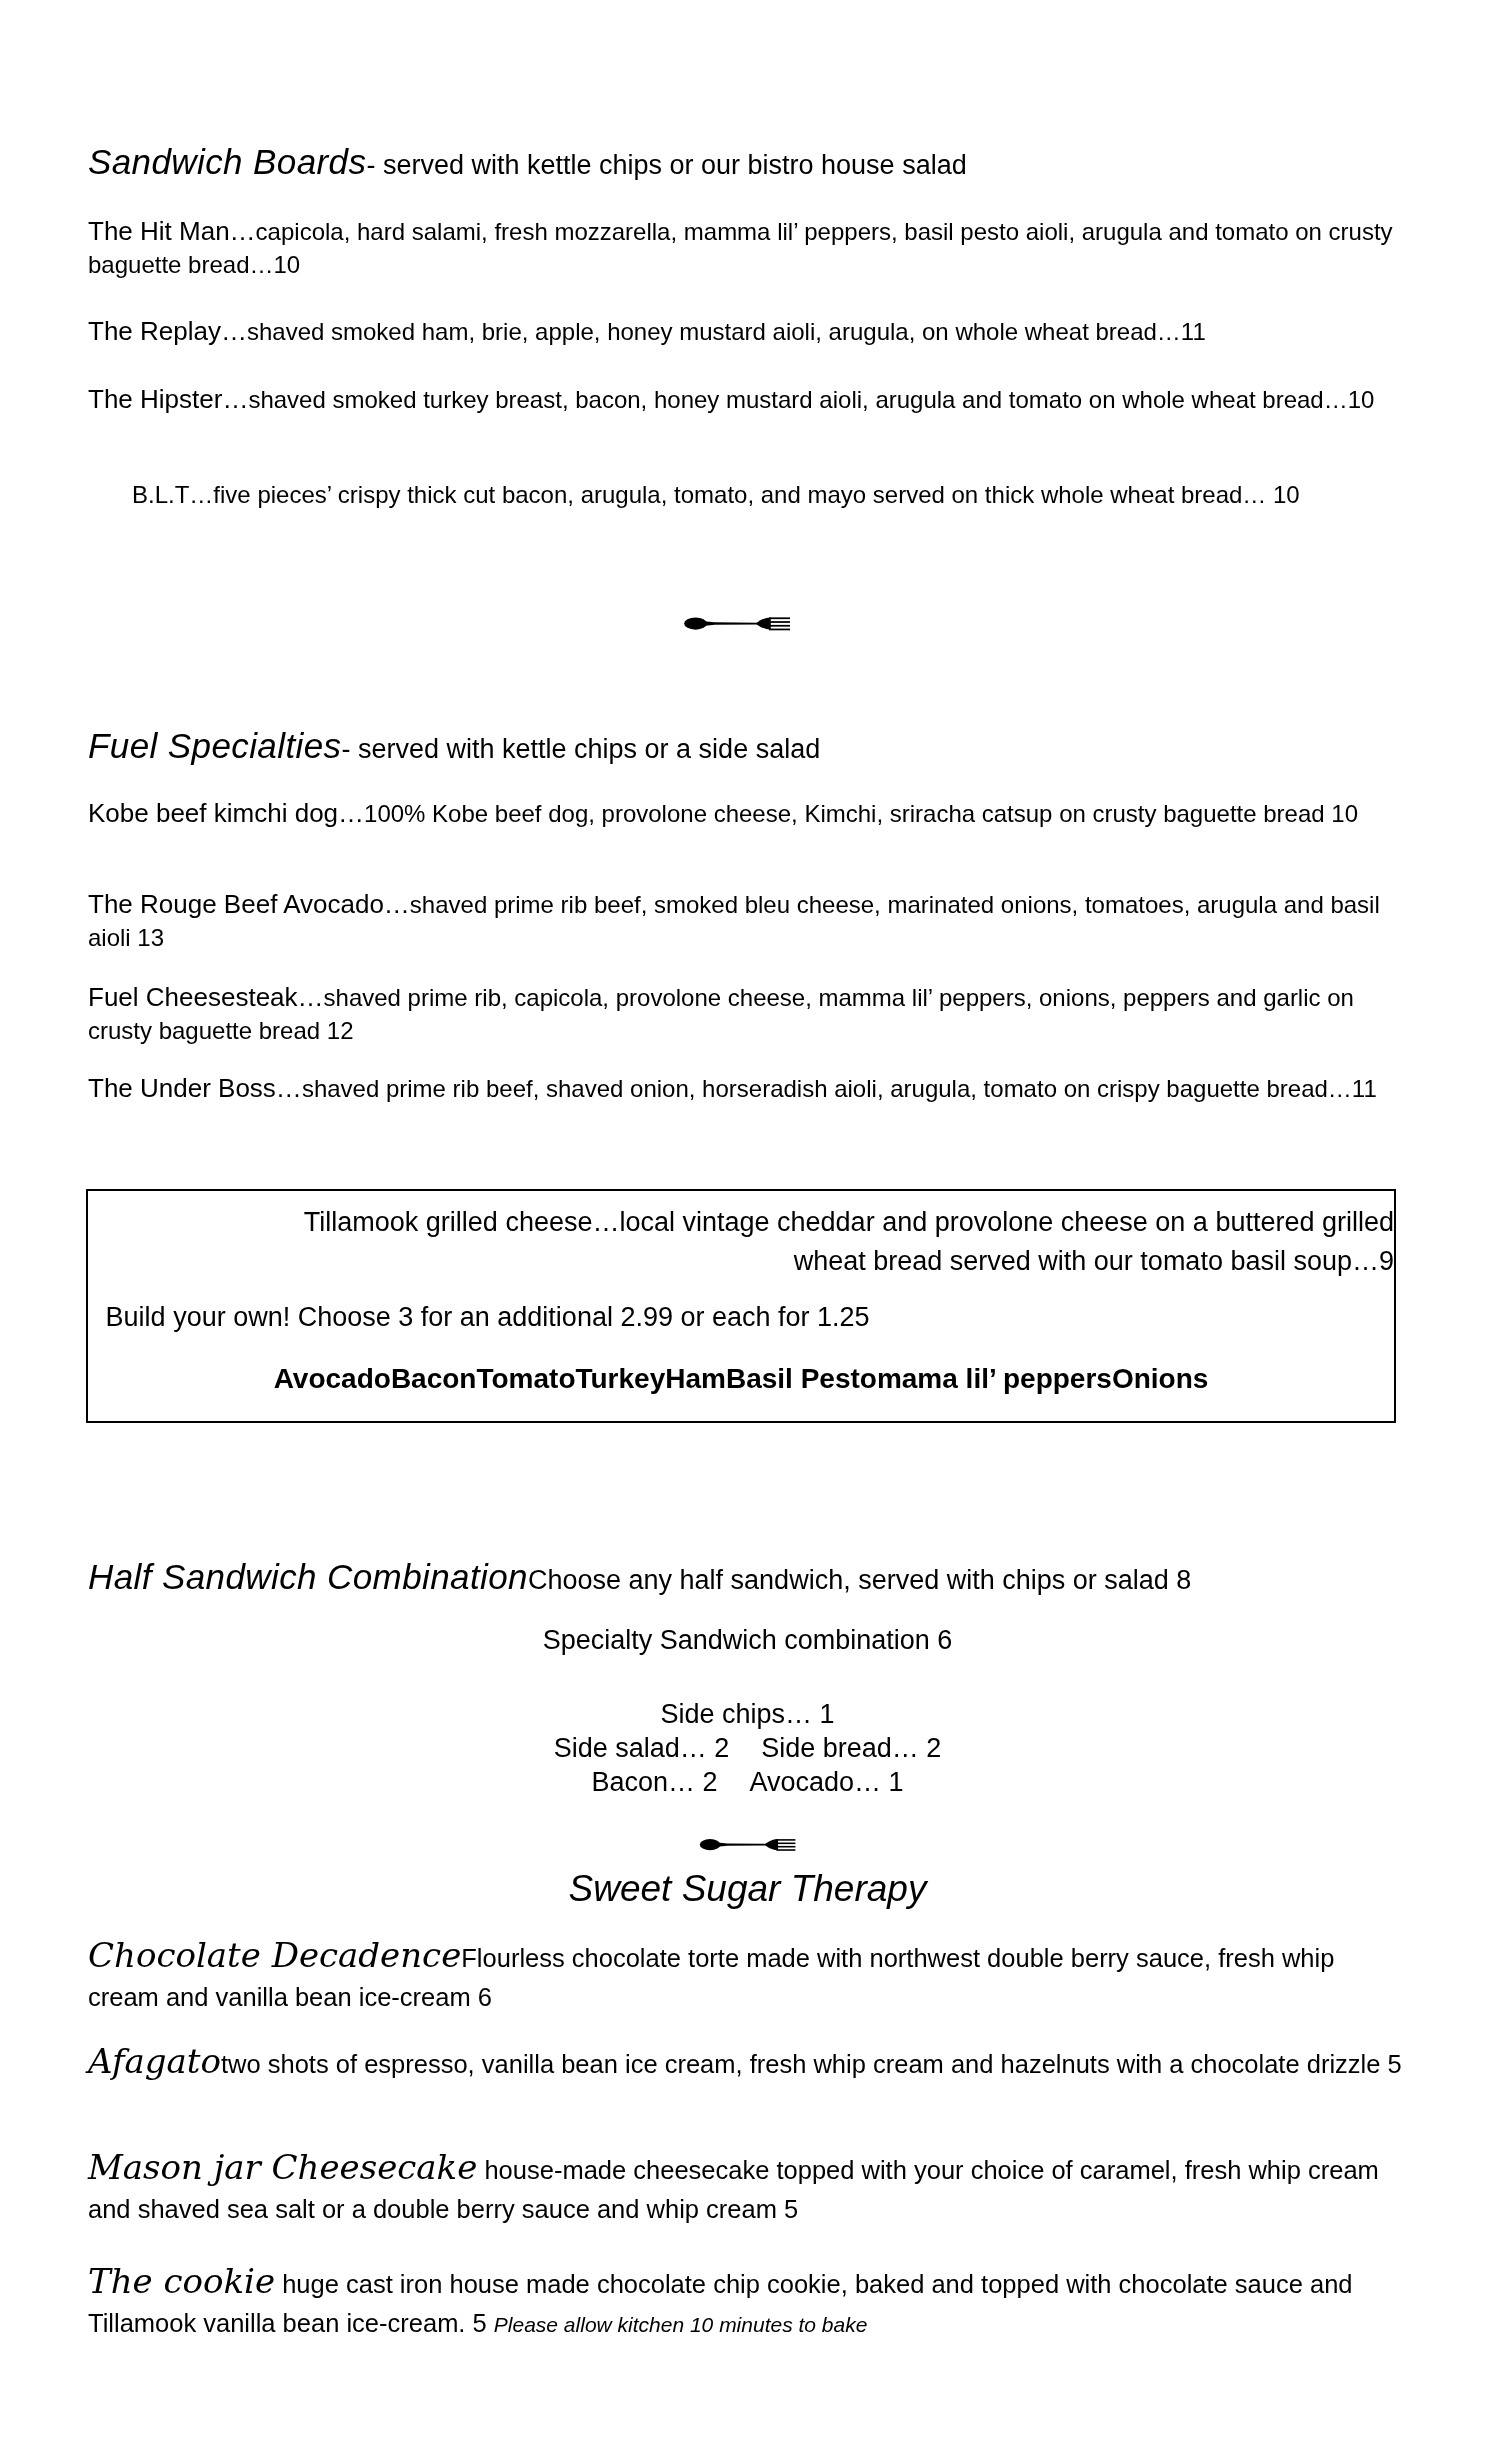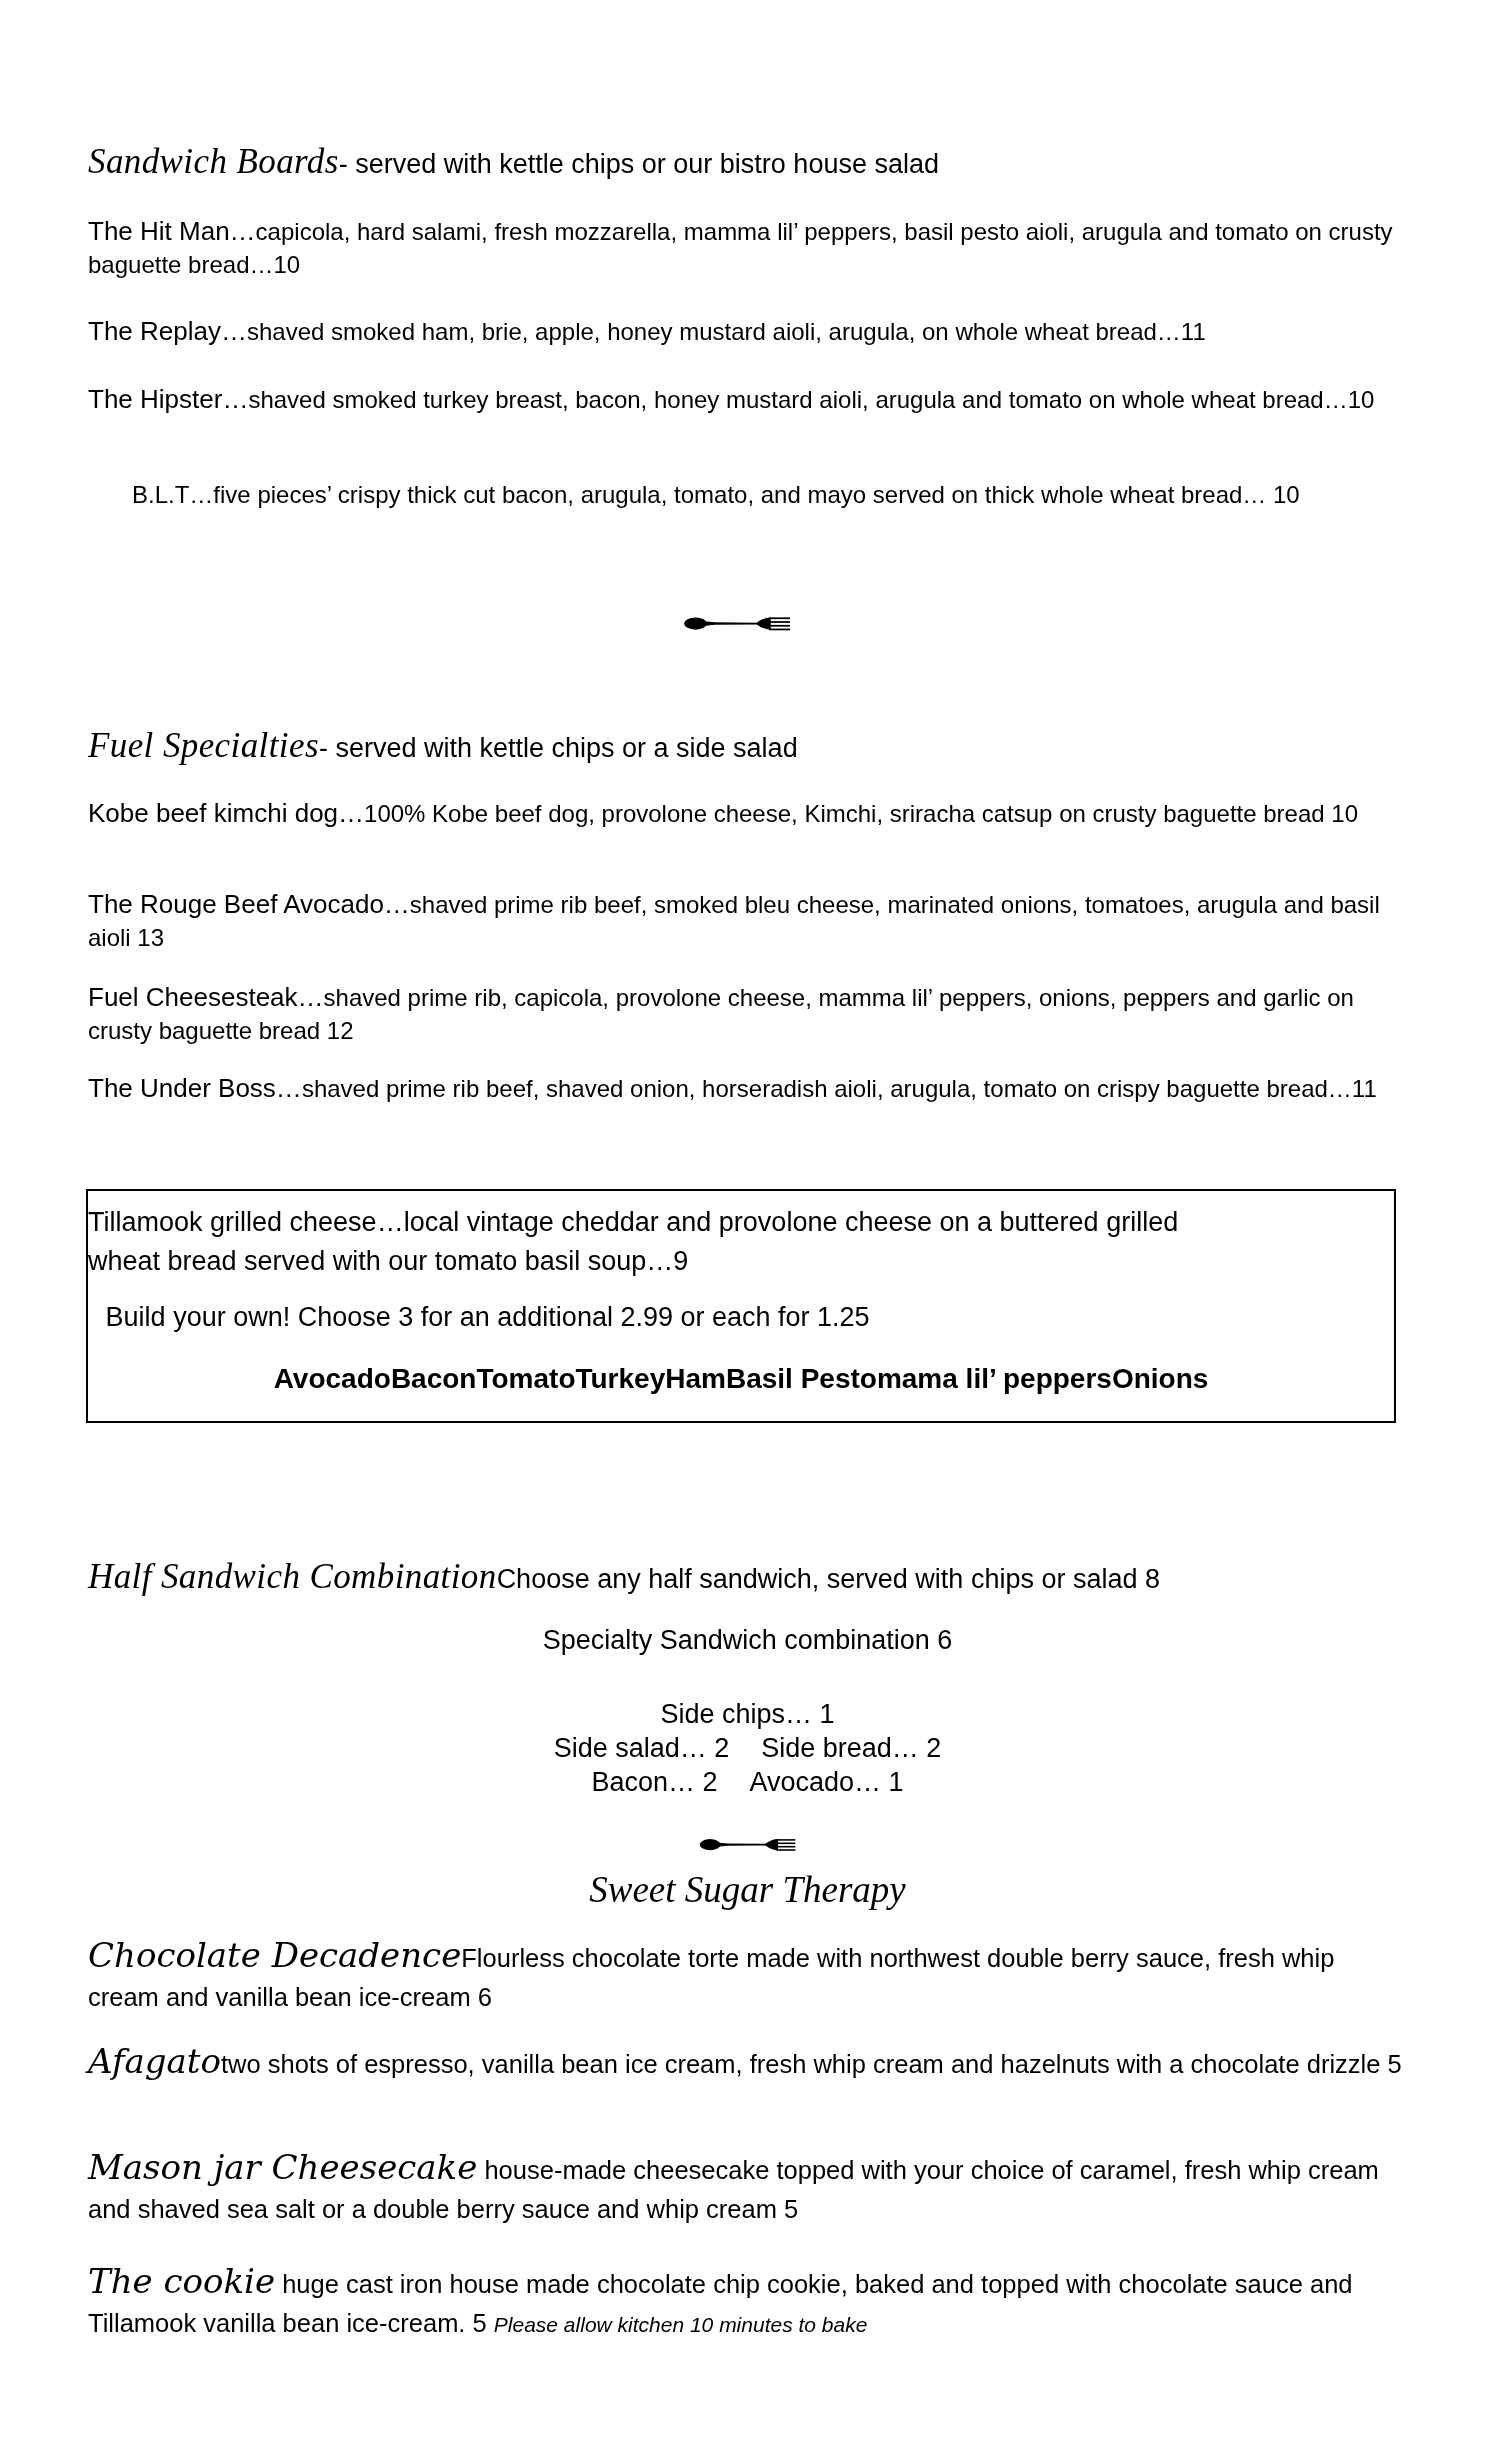--- a/index.html
+++ b/index.html
@@ -1,25 +1,25 @@
 <!DOCTYPE html>
 <html style="font-size:14px"><head>
 <meta charset="utf-8">
 <style>
   html, body { margin:0; padding:0; background:#ffffff; }
   body { width:1495px; height:2462px; position:relative; overflow:hidden; color:#000; }
-  .script { font-family: Liberation Serif, serif; font-style: italic; }
+  .script { font-family: Liberation Sans, sans-serif; font-style: italic; }
   .block { position:absolute; left:88px; width:1319px; font-family:"Liberation Sans", sans-serif; font-size:25.5px; line-height:33px; }
   .heading-line { position:absolute; left:88px; width:1354px; font-family:"Liberation Sans", sans-serif; font-size:27px; white-space:nowrap; }
   .heading-line .script { font-size:35px; letter-spacing:0.4px; }
   .item-name { font-size:26px; }
   .item-desc { font-size:24px; }
   .fork { position:absolute; width:109px; height:21px; }
   .box { position:absolute; left:86px; top:1189px; width:1306px; height:230px; border:2.6px solid #000; }
-  .box-desc { position:absolute; left:0; width:100%; text-align:left; font-family:"Liberation Sans", sans-serif; font-size:27px; line-height:39px; top:12.3px; }
+  .box-desc { position:absolute; left:0; width:100%; text-align:right; font-family:"Liberation Sans", sans-serif; font-size:27px; line-height:39px; top:12.3px; }
   .box-build { position:absolute; left:17.6px; top:111px; font-family:"Liberation Sans", sans-serif; font-size:27px; }
   .toppings { position:absolute; left:17.6px; right:17.6px; top:172px; display:flex; justify-content:center; font-family:"Liberation Sans", sans-serif; font-weight:bold; font-size:28px; }
   .center { position:absolute; left:0; width:1495px; text-align:center; font-family:"Liberation Sans", sans-serif; font-size:27px; }
   .sides { line-height:34px; }
   .sides span.gap { display:inline-block; width:32px; }
   .dessert-title { font-family:"DejaVu Serif", serif; font-style:italic; font-size:34px; }
   .note { font-style:italic; font-size:21px; }
 </style>
 </head>
 <body>

